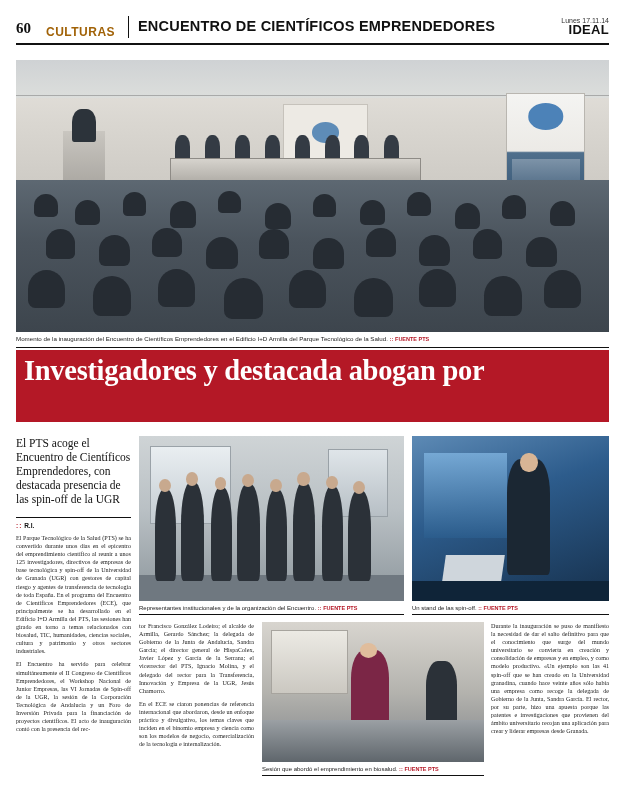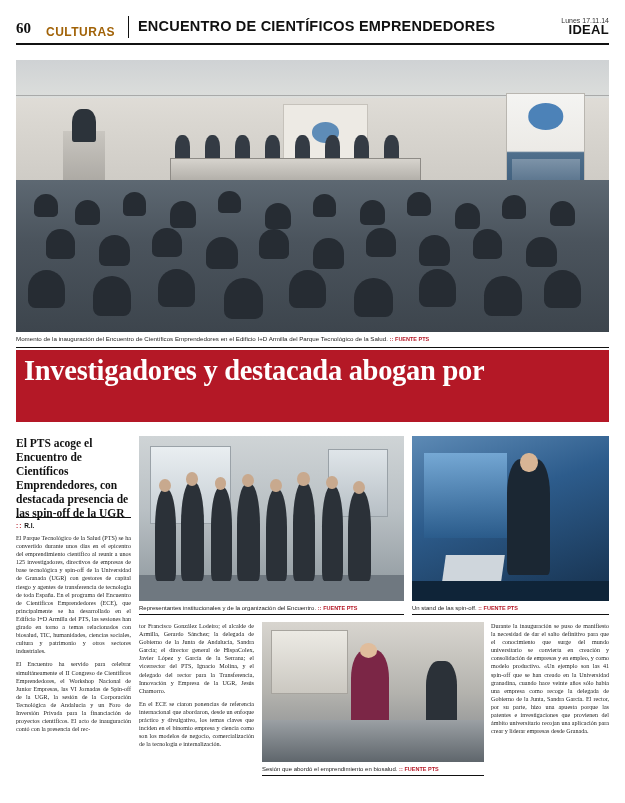--- a/index.html
+++ b/index.html
@@ -253,21 +253,21 @@
     letter-spacing: -0.3px;
   }
 
   
   .deck {
     position: absolute;
     left: 16px;
     top: 436px;
     width: 115px;
     font-family: "Liberation Serif", serif;
-    font-weight: bold;
+    font-weight: normal;
     font-size: 11.5px;
     line-height: 14px;
     color: #111;
   }
   .deck-rule {
     position: absolute;
     left: 16px;
     top: 517px;
     width: 115px;
     height: 1px;

